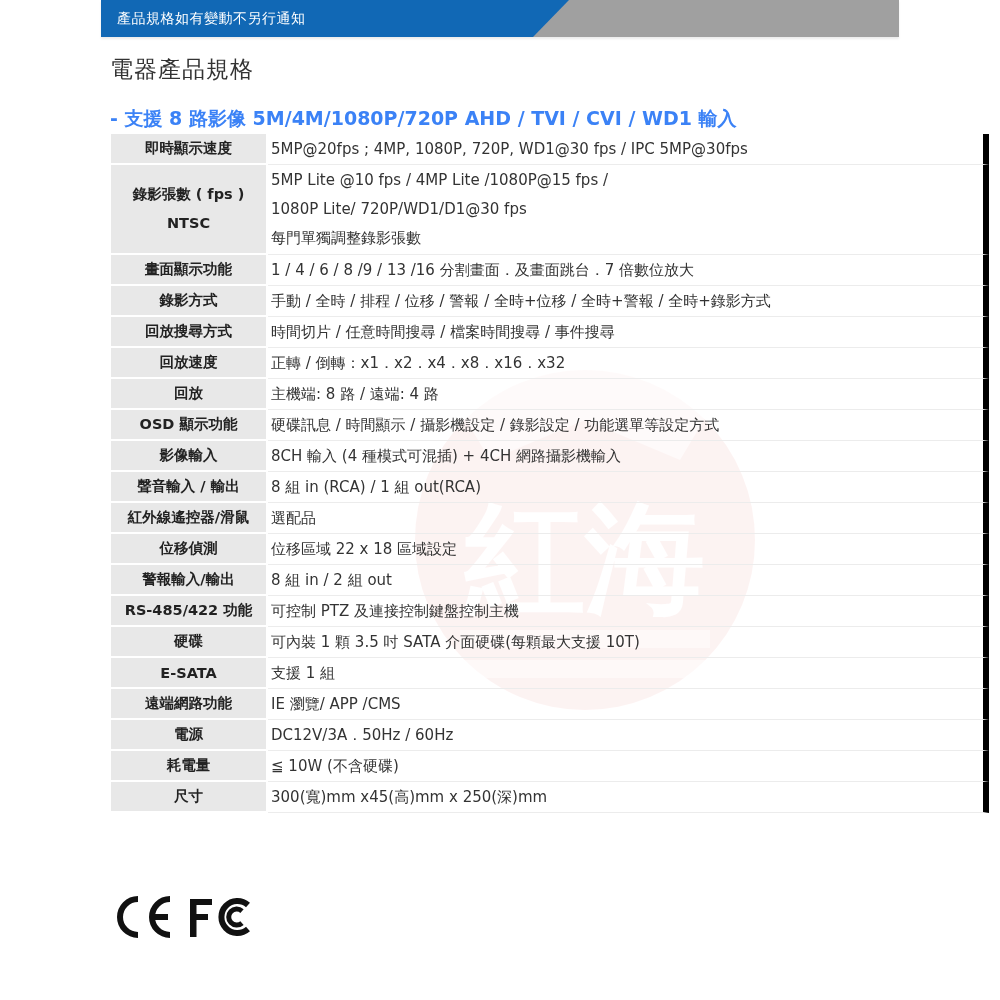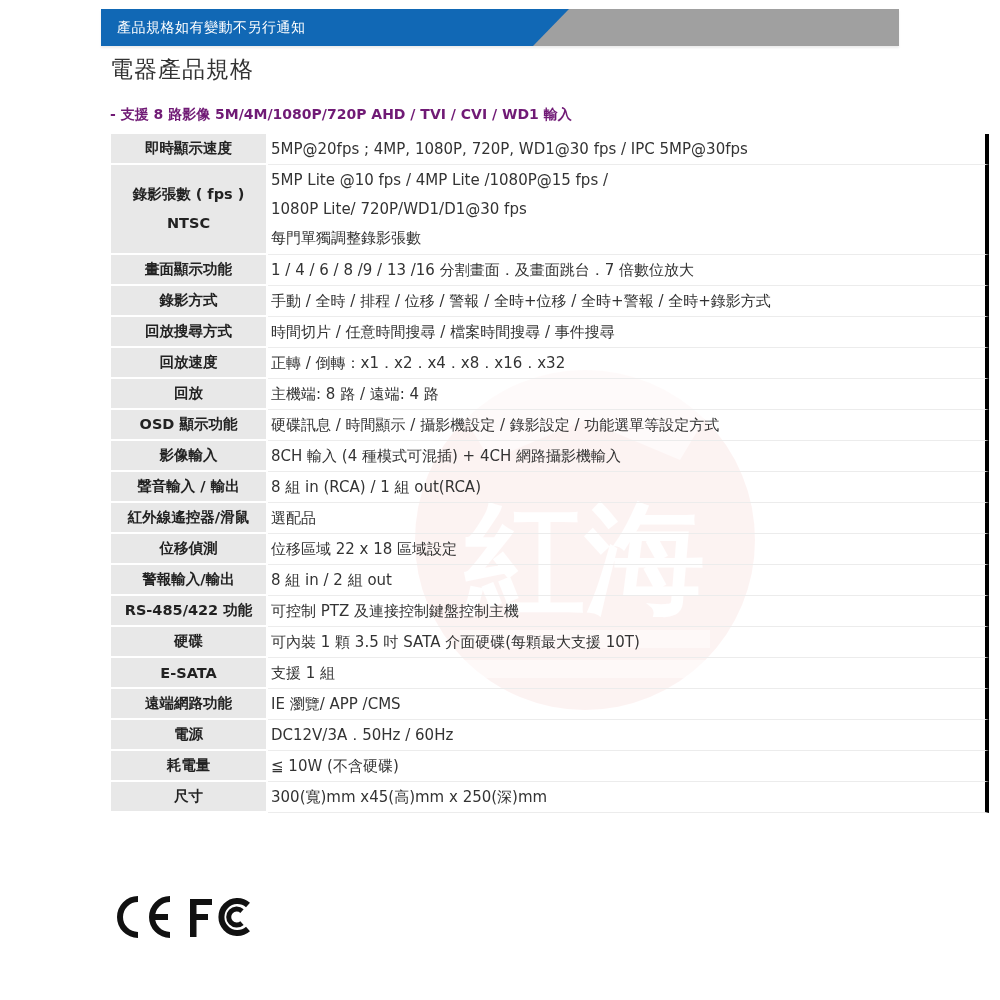--- a/index.html
+++ b/index.html
@@ -11,21 +11,21 @@
       width: 1000px;
       height: 1000px;
       position: relative;
       overflow: hidden;
       font-family: "DejaVu Sans", "Liberation Sans", sans-serif;
       color: #333333;
     }
     .banner {
       position: absolute;
       left: 101px;
-      top: 9px;
+      top: 0;
       width: 798px;
       height: 37px;
       background: #a0a0a0;
       box-shadow: 0 2px 2px rgba(0,0,0,0.08);
     }
     .banner-blue {
       position: absolute;
       left: 0;
       top: 0;
       width: 100%;
@@ -50,23 +50,23 @@
       font-weight: normal;
       color: #333333;
       margin: 0;
       letter-spacing: 1px;
       white-space: nowrap;
     }
     .subtitle {
       position: absolute;
       left: 110px;
       top: 106px;
-      font-size: 14px;
+      font-size: 19px;
       font-weight: bold;
-      color: #701a75;
+      color: #3b82f6;
       white-space: nowrap;
     }
     .spec-table {
       position: absolute;
       left: 111px;
       top: 134px;
       width: 878px;
       border-collapse: separate;
       border-spacing: 0;
       font-size: 15px;
@@ -85,21 +85,21 @@
       font-weight: bold;
       color: #222222;
       font-size: 14.5px;
       border-right: 2px solid #ffffff;
     }
     .spec-table td.value {
       background: rgba(255,255,255,0.55);
       padding-left: 3px;
       color: #333333;
       border-bottom: 1px solid #ececec;
-      border-right: 4px solid #000000;
+      border-right: 6px solid #000000;
     }
     .spec-table tr.tall td {
       height: 88px;
     }
     .value-line {
       display: block;
       line-height: 29px;
     }
     .label-line {
       display: block;

